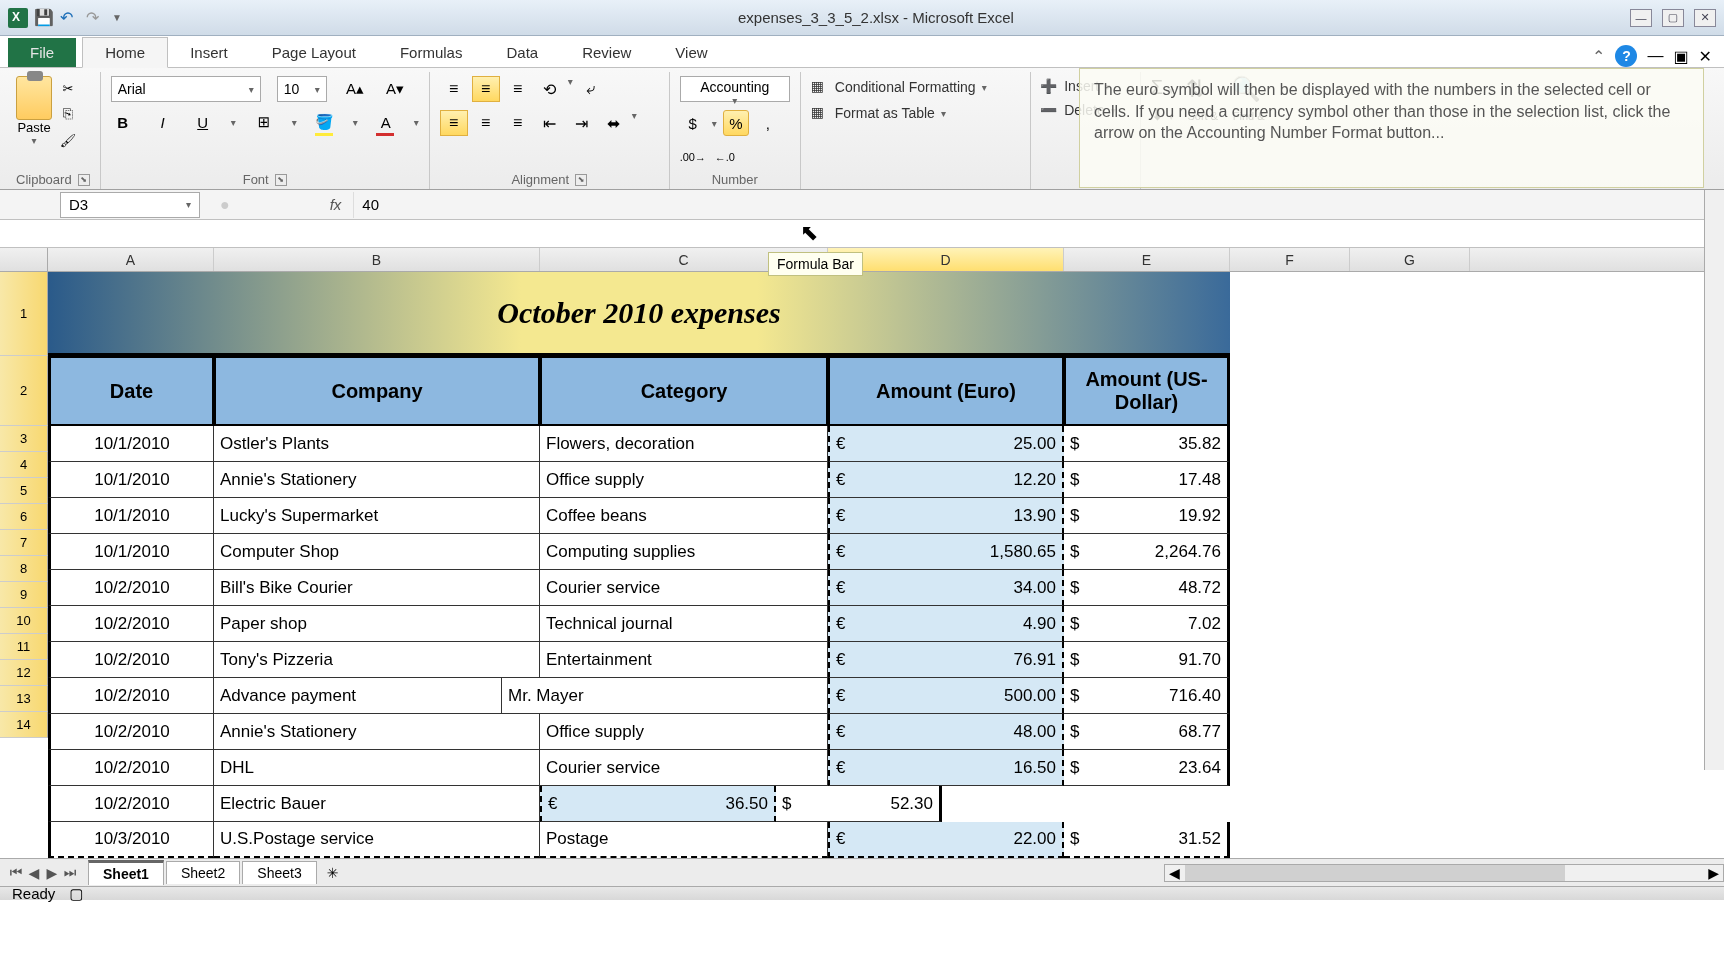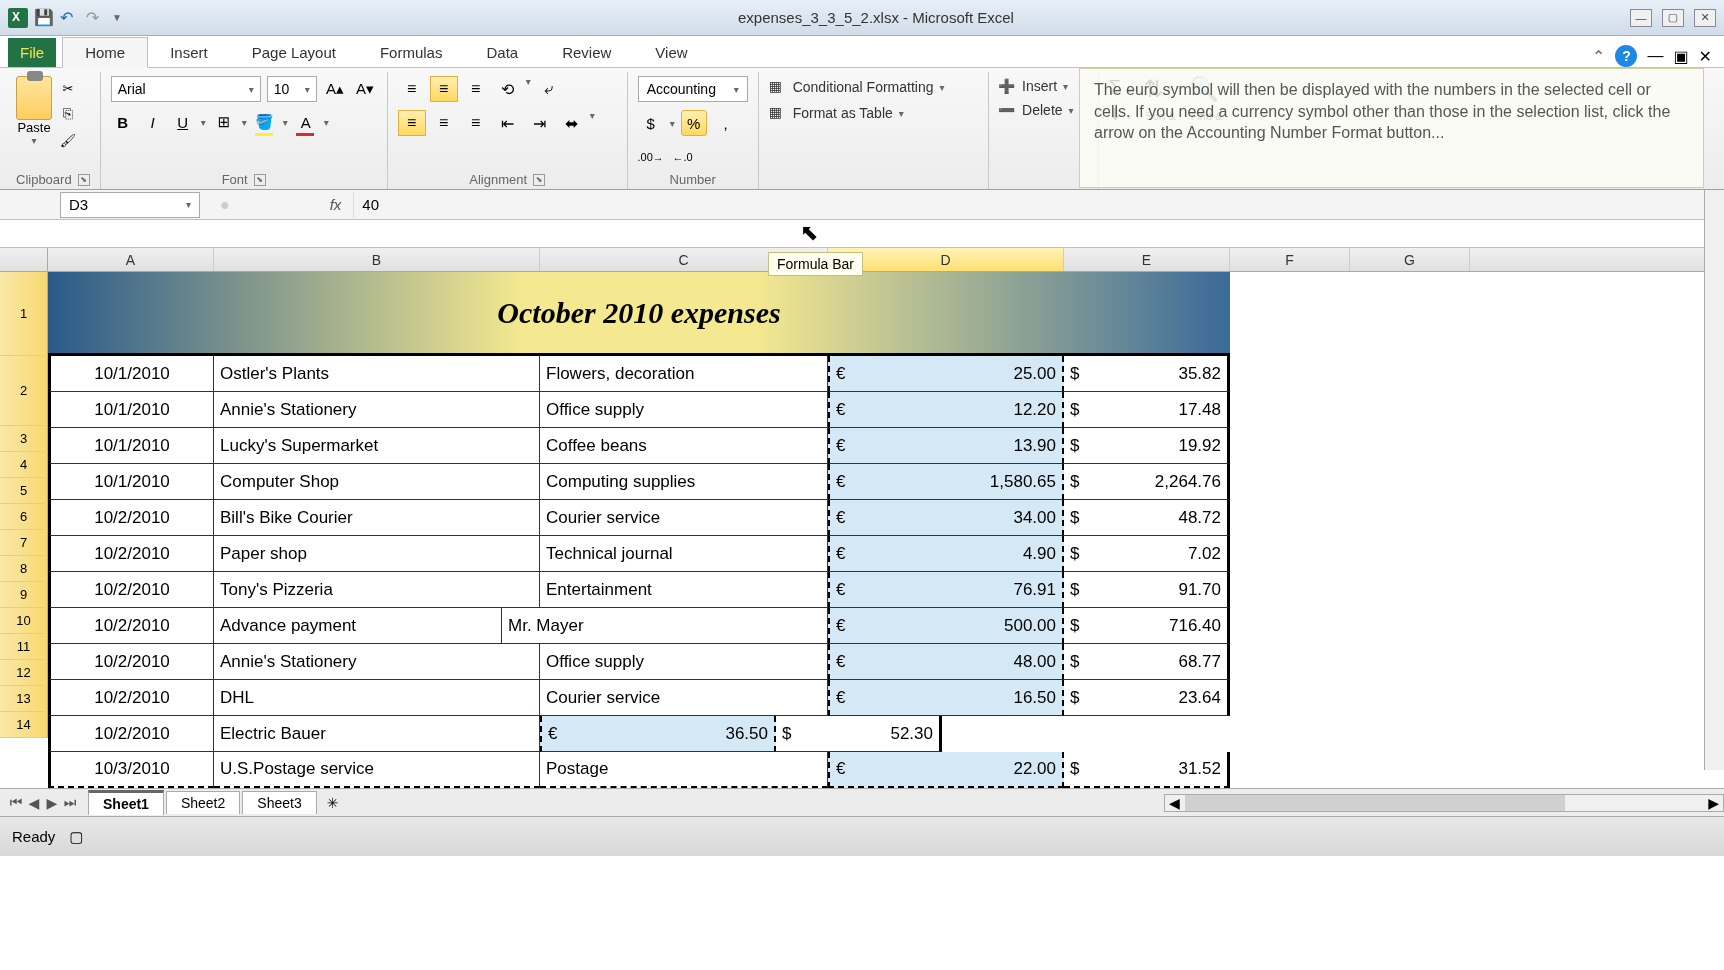--- a/index.html
+++ b/index.html
@@ -8,49 +8,49 @@
 
 .titlebar { height: 36px; background: linear-gradient(#e8f0f8, #d0dce8); display: flex; align-items: center; padding: 0 8px; border-bottom: 1px solid #a0b0c0; }
 .titlebar .qat { display: flex; gap: 6px; align-items: center; }
 .titlebar .qat-icon { width: 20px; height: 20px; display: inline-block; }
 .titlebar .title { flex: 1; text-align: center; font-size: 15px; color: #333; }
 .titlebar .wincontrols { display: flex; gap: 10px; }
 .win-btn { width: 22px; height: 18px; border: 1px solid #889; background: #f0f0f0; display: flex; align-items: center; justify-content: center; font-size: 11px; color: #445; }
 
 
 .ribbon-tabs { height: 32px; background: #fff; display: flex; align-items: flex-end; padding-left: 8px; border-bottom: 1px solid #c0c0c0; }
-.file-tab { background: #217346; color: #fde047; padding: 6px 12px; font-size: 15px; margin-right: 6px; }
+.file-tab { background: #217346; color: #e5e5e5; padding: 6px 22px; font-size: 15px; margin-right: 6px; }
 .tab { padding: 6px 22px; font-size: 15px; color: #333; cursor: pointer; }
 .tab.active { background: #f5f5f5; border: 1px solid #c0c0c0; border-bottom: 1px solid #f5f5f5; position: relative; top: 1px; }
 .tab-right { margin-left: auto; display: flex; gap: 10px; padding-right: 12px; align-items: center; }
 .help-icon { width: 22px; height: 22px; background: #1e88e5; border-radius: 50%; color: #fff; display: flex; align-items: center; justify-content: center; font-weight: bold; font-size: 14px; }
 
 
 .ribbon { height: 122px; background: linear-gradient(#f8f8f8, #ececec); border-bottom: 1px solid #a0a0a0; display: flex; padding: 4px 6px 0 6px; position: relative; }
 .group { border-right: 1px solid #c8c8c8; padding: 0 10px 2px 10px; display: flex; flex-direction: column; justify-content: space-between; min-height: 110px; }
 .group-label { text-align: center; font-size: 13px; color: #666; padding-top: 2px; display: flex; justify-content: center; align-items: center; gap: 6px; }
 .dlg-launcher { width: 12px; height: 12px; border: 1px solid #999; font-size: 8px; display: inline-flex; align-items: center; justify-content: center; }
 .group-content { flex: 1; display: flex; gap: 6px; align-items: flex-start; padding-top: 4px; }
 
 .paste-btn { display: flex; flex-direction: column; align-items: center; font-size: 13px; }
 .clip-icon { width: 36px; height: 44px; background: linear-gradient(#ffe6a0,#ffcc60); border: 1px solid #caa040; border-radius: 3px; position: relative; }
 .clip-icon::before { content:''; position:absolute; top:-6px; left:10px; width:16px; height:10px; background:#888; border-radius:3px; }
 
 .small-icons { display: flex; flex-direction: column; gap: 6px; padding-top: 2px; }
 .sm-icon { width: 20px; height: 20px; display: flex; align-items: center; justify-content: center; font-size: 13px; }
 
-.font-row1 { display:flex; gap:6px; align-items:center; }
+.font-row1 { display:flex; gap:16px; align-items:center; }
 .font-sel { width: 150px; height: 26px; border:1px solid #aaa; background:#fff; padding:2px 6px; font-size:14px; display:flex; align-items:center; justify-content:space-between; }
 .size-sel { width: 50px; height:26px; border:1px solid #aaa; background:#fff; padding:2px 6px; font-size:14px; display:flex; align-items:center; justify-content:space-between; }
 .font-btn { width:24px; height:24px; display:flex; align-items:center; justify-content:center; font-size:15px; }
 
 .align-btn { width:28px; height:26px; display:flex; align-items:center; justify-content:center; border:1px solid transparent; }
 .align-btn.hl { background: linear-gradient(#fff0b0,#ffd860); border:1px solid #e0b040; }
 
-.num-format { width:110px; height:26px; border:1px solid #aaa; background:#fff; padding:2px 8px; font-size:14px; display:flex; align-items:center; justify-content:space-between; }
+.num-format { width:110px; height:26px; border:1px solid #aaa; background:#fff; padding:2px 8px; font-size:14px; display:flex; align-items:center; justify-content:space-between;flex-direction:column; }
 .num-row { display:flex; gap:6px; align-items:center; }
 .num-btn { width:26px; height:26px; display:flex; align-items:center; justify-content:center; font-size:15px; }
 .num-btn.hl { background: linear-gradient(#fff0b0,#ffd860); border:1px solid #e0b040; border-radius:3px; }
 
 .styles-item, .cells-item, .edit-item { display:flex; align-items:center; gap:6px; font-size:14px; padding:2px 0; color:#333; }
 .style-icon { width:18px; height:18px; }
 .big-icon { width:34px; height:34px; }
 .edit-col { display:flex; flex-direction:column; align-items:center; font-size:11px; line-height:1.1; }
 
 
@@ -105,21 +105,21 @@
 
 
 .sheet-tabs { height:28px; display:flex; align-items:center; padding-left:8px; background:#ececec; border-top:1px solid #aaa; font-size:14px; }
 .nav-arrows { display:flex; gap:2px; margin-right:10px; }
 .nav-arrow { width:16px; height:16px; display:flex; align-items:center; justify-content:center; color:#555; }
 .sheet-tab { padding:3px 14px; background:#fff; border:1px solid #aaa; border-bottom:none; margin-right:2px; }
 .sheet-tab.active { background:#fff; font-weight:bold; border-top:3px solid #666; }
 .hscroll { margin-left:auto; width:560px; height:18px; background:#f0f0f0; border:1px solid #aaa; position:relative; }
 .hscroll-thumb { position:absolute; left:20px; width:380px; height:16px; background:#d0d0d0; }
 
-.statusbar { height:40px; background:linear-gradient(#e8e8e8,#d8d8d8); display:flex; align-items:center; padding:0 12px; font-size:15px; border-top:1px solid #aaa; }
+.statusbar { height:14px; background:linear-gradient(#e8e8e8,#d8d8d8); display:flex; align-items:center; padding:0 12px; font-size:15px; border-top:1px solid #aaa; }
 .status-left { display:flex; align-items:center; gap:14px; }
 .status-right { margin-left:auto; display:flex; gap:20px; align-items:center; }
 .view-btns { display:flex; gap:0; }
 .view-btn { width:26px; height:20px; border:1px solid #aaa; background:#f0f0f0; }
 .view-btn.active { background: linear-gradient(#fff3b8,#ffdf70); }
 .zoom-slider { width:120px; height:6px; background:#ccc; position:relative; }
 .zoom-thumb { position:absolute; left:55px; top:-4px; width:10px; height:14px; background:#888; }
 
 .vscroll { position:absolute; right:0; top:190px; width:20px; height:580px; background:#f0f0f0; border-left:1px solid #aaa; }
 
@@ -358,20 +358,27 @@
       <div class="row-head">8</div>
       <div class="row-head">9</div>
       <div class="row-head">10</div>
       <div class="row-head">11</div>
       <div class="row-head">12</div>
       <div class="row-head">13</div>
       <div class="row-head">14</div>
     </div>
     <div class="cells">
       <div class="title-cell">October 2010 expenses</div>
+      <div class="header-row">
+        <div class="hcell col-A">Date</div>
+        <div class="hcell col-B">Company</div>
+        <div class="hcell col-C">Category</div>
+        <div class="hcell col-D">Amount (Euro)</div>
+        <div class="hcell col-E">Amount (US-Dollar)</div>
+      </div>
       <div id="data-rows">
           <div class="drow">
             <div class="dcell center col-A">10/1/2010</div>
             <div class="dcell left col-B">Ostler's Plants</div>
             <div class="dcell left col-C">Flowers, decoration</div>
             <div class="dcell col-D euro-cell">
               <span>€</span>
               <span>25.00</span>
             </div>
             <div class="dcell col-E usd-cell">

